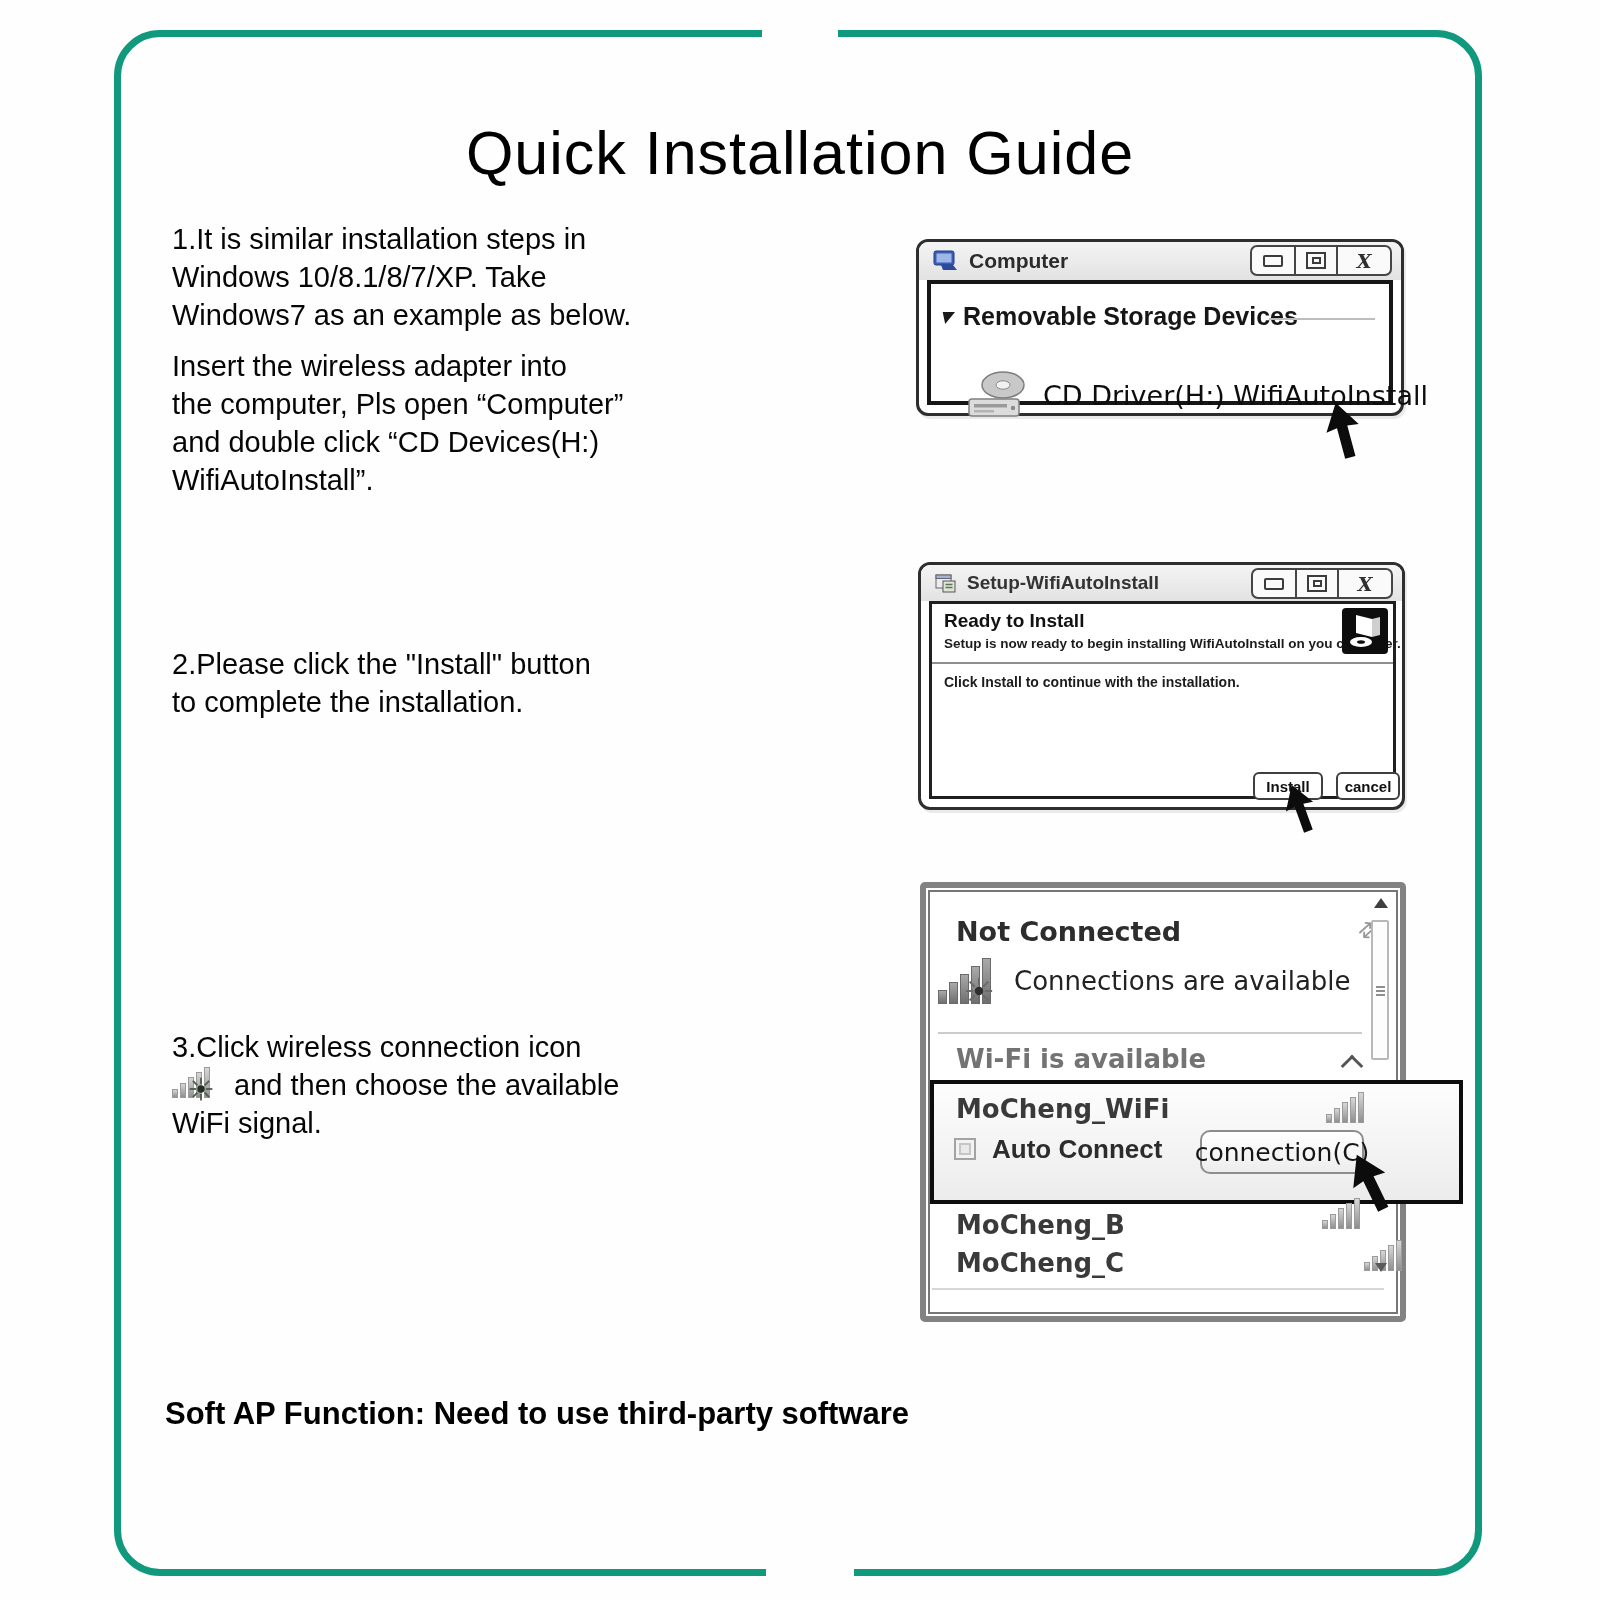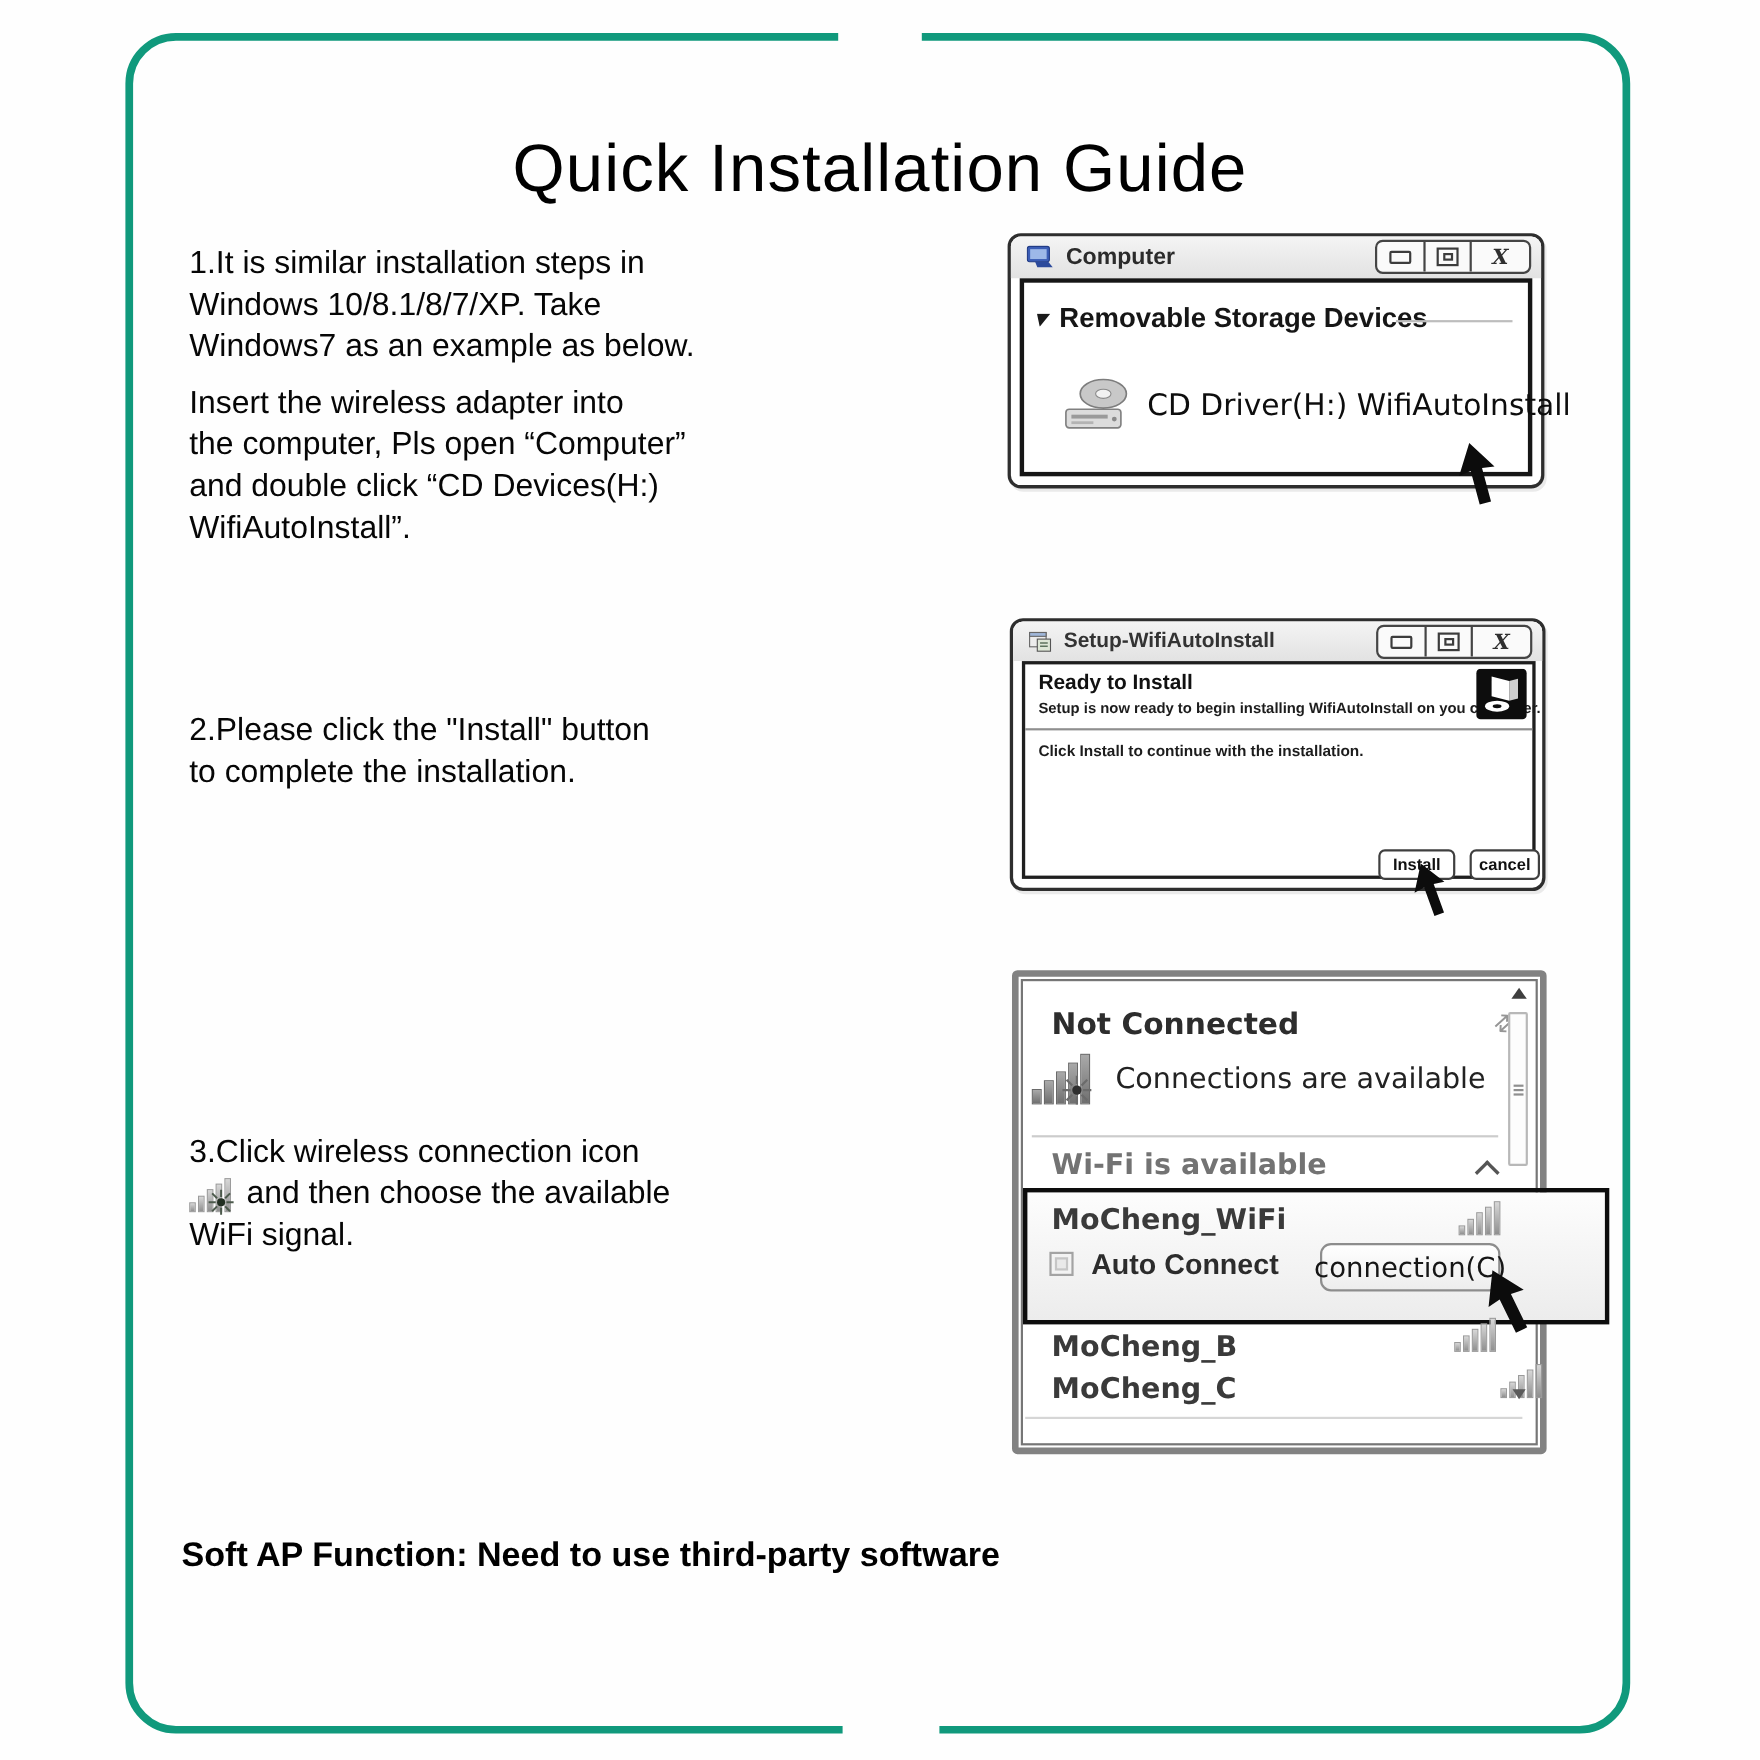--- a/index.html
+++ b/index.html
@@ -12,40 +12,40 @@
   .gap{position:absolute;background:#fefefe;z-index:3;}
   .gap-top{left:762px;top:22px;width:76px;height:24px;}
   .gap-bottom{left:766px;top:1558px;width:88px;height:26px;}
 
   .page-title{position:absolute;left:0;right:0;top:118px;text-align:center;
     font-size:61px;font-weight:400;letter-spacing:1px;color:#000;}
 
   
   .step{position:absolute;font-size:29px;line-height:38px;color:#060606;white-space:nowrap;}
   .step .para2{margin-top:13px;}
-  .flexline{display:flex;align-items:flex-end;gap:6px;}
+  .flexline{display:flex;align-items:flex-start;gap:16px;}
   .footer-note{position:absolute;left:165px;top:1396px;font-size:31px;font-weight:600;color:#000;white-space:nowrap;}
 
   
   .window{position:absolute;box-sizing:border-box;background:#fff;border:3px solid #2e2e2e;
     border-radius:12px;box-shadow:2px 3px 0 rgba(0,0,0,0.08);}
   .titlebar{position:absolute;left:0;top:0;right:0;height:38px;display:flex;align-items:center;
     padding-left:14px;background:linear-gradient(#f4f4f4,#e2e2e2);border-radius:9px 9px 0 0;}
   .wtitle{font-size:21px;font-weight:600;color:#2b2b2b;margin-left:10px;}
   .caption{position:absolute;top:3px;right:9px;display:flex;border:2px solid #454545;border-radius:7px;
     overflow:hidden;background:#fafafa;}
   .cap{width:42px;height:27px;display:flex;align-items:center;justify-content:center;border-left:2px solid #454545;box-sizing:border-box;}
   .cap:first-child{border-left:none;}
   .cap.close{width:54px;font-family:"DejaVu Serif",serif;font-style:italic;font-weight:bold;font-size:19px;color:#2f2f2f;}
   .g-min{display:block;width:16px;height:8px;border:2px solid #3c3c3c;border-radius:2px;}
   .g-max{display:flex;width:16px;height:13px;border:2px solid #3c3c3c;align-items:center;justify-content:center;}
   .g-max i{display:block;width:5px;height:3px;border:2px solid #3c3c3c;}
 
   
-  .win1{left:916px;top:212px;width:488px;height:232px;}
+  .win1{left:916px;top:239px;width:488px;height:177px;}
   .inner1{position:absolute;left:8px;top:38px;right:8px;bottom:8px;border:4px solid #161616;background:#fff;}
   .tri{position:absolute;left:10px;top:28px;width:14px;height:12px;background:#1a1a1a;
     clip-path:polygon(12% 0,100% 0,30% 100%);}
   .group-label{position:absolute;left:32px;top:18px;font-size:25px;font-weight:600;color:#161616;}
   .group-rule{position:absolute;left:338px;top:34px;width:106px;height:2px;background:#bdbdbd;}
   .drive-row{position:absolute;left:0;top:78px;width:100%;height:80px;}
   .cd-icon{position:absolute;left:34px;top:4px;}
   .drive-label{position:absolute;left:112px;top:18px;font-size:27px;color:#0d0d0d;
     font-family:"DejaVu Sans",sans-serif;white-space:nowrap;}
 

